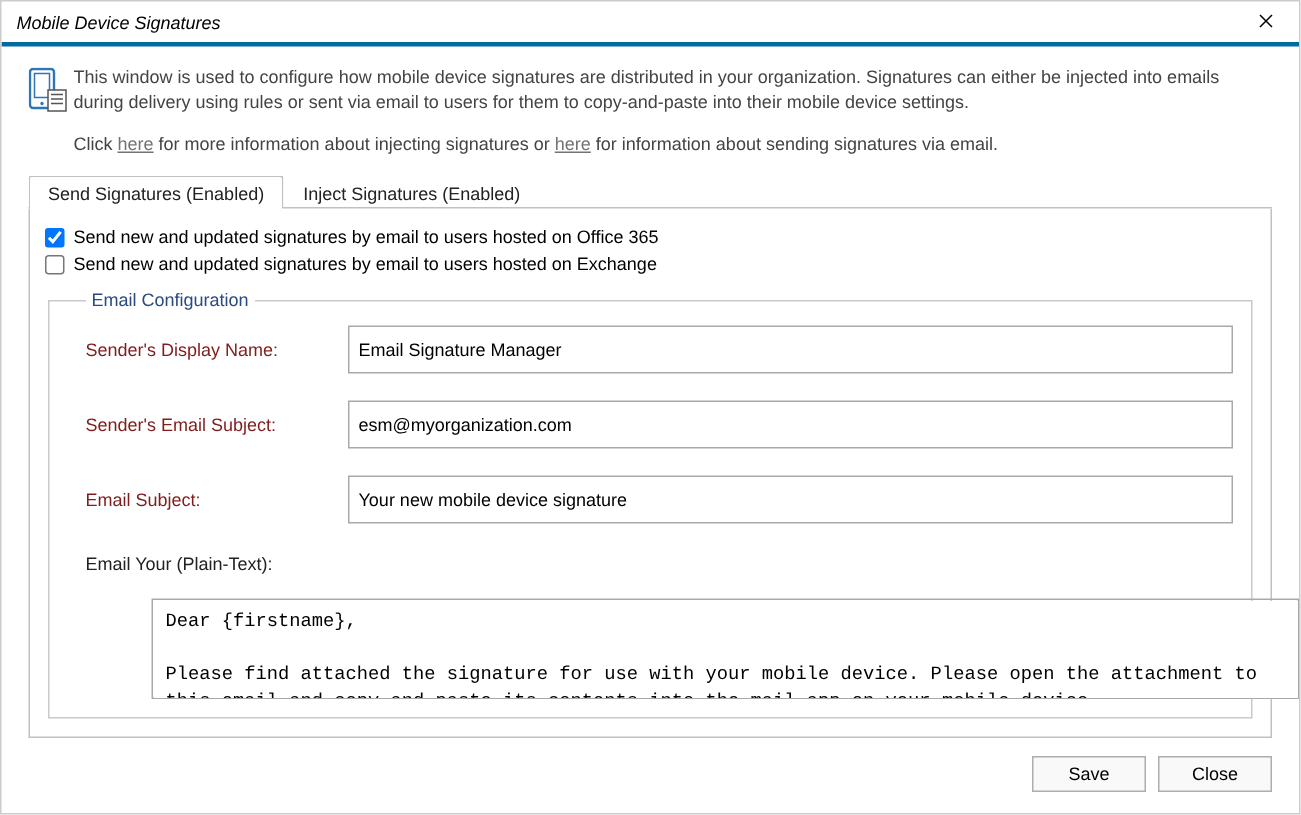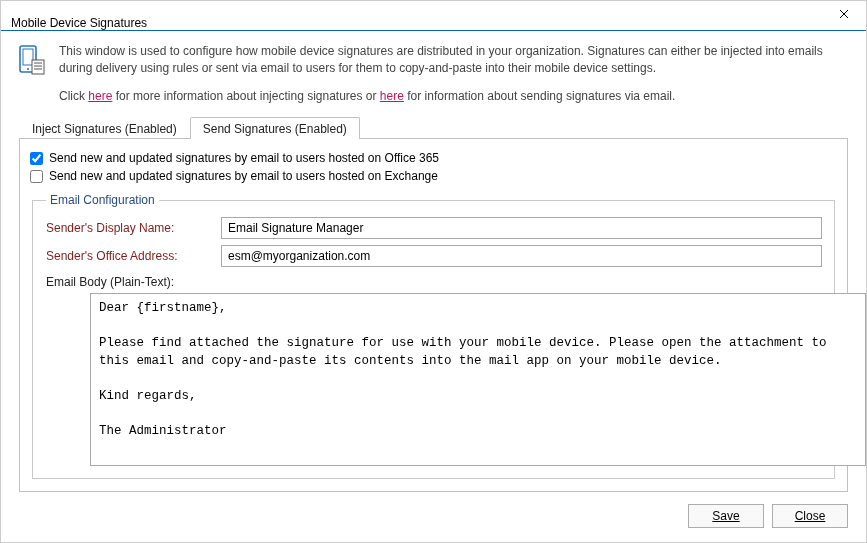--- a/index.html
+++ b/index.html
@@ -12,45 +12,46 @@
     width: 867px;
     height: 543px;
     border: 1px solid #ccc;
     display: flex;
     flex-direction: column;
   }
 
   .titlebar {
     height: 30px;
     display: flex;
-    align-items: flex-end;
+    align-items: center;
     justify-content: space-between;
     padding: 0 0 0 10px;
-    border-bottom: 1px solid #0369a1;
+    border-bottom: 3px solid #0369a1;
+    font-style: italic;
   }
   .titlebar .title { font-size: 12px; }
   .titlebar .close {
     width: 45px;
     height: 30px;
     display: flex;
     align-items: center;
     justify-content: center;
     cursor: pointer;
   }
 
   .intro {
     display: flex;
     padding: 12px 18px 10px 18px;
-    gap: 14px;
+    gap: 4px;
     color: #444;
     line-height: 1.45;
   }
   .intro-icon { flex: 0 0 26px; padding-top: 2px; }
   .intro-icon svg { display: block; }
-  .intro a { color: #be185d; text-decoration: underline; cursor: pointer; }
+  .intro a { color: #737373; text-decoration: underline; cursor: pointer; }
 
   .tabstrip {
     display: flex;
     align-items: flex-end;
     padding: 0 18px;
     height: 24px;
     position: relative;
   }
   .tabstrip::after {
     content: "";
@@ -101,45 +102,46 @@
     padding: 2px 0;
   }
   .checkrow input[type=checkbox] {
     width: 13px; height: 13px;
     margin: 0;
   }
 
   fieldset.group {
     margin-top: 8px;
     border: 1px solid #c9c9c9;
-    padding: 10px 12px 12px 13px;
+    padding: 10px 12px 12px 24px;
     flex: 1 1 auto;
     display: flex;
     flex-direction: column;
     min-height: 0;
+    gap: 12px;
   }
   fieldset.group legend {
     padding: 0 4px;
     color: #2a4a80;
     font-size: 12px;
   }
 
   .formrow {
     display: flex;
     align-items: center;
     margin-bottom: 6px;
     gap: 10px;
   }
   .formrow label {
     flex: 0 0 165px;
     color: #7f1d1d;
   }
   .formrow input[type=text] {
     flex: 1 1 auto;
-    height: 22px;
+    height: 32px;
     padding: 2px 6px;
     border: 1px solid #a9a9a9;
     font-family: inherit;
     font-size: 12px;
   }
   .body-label {
     margin-top: 2px;
     margin-bottom: 4px;
     color: #222;
   }
@@ -164,21 +166,20 @@
     padding: 0 18px 14px 0;
   }
   .footer button {
     width: 76px;
     height: 24px;
     border: 1px solid #adadad;
     background: #f9f9f9;
     font-family: inherit;
     font-size: 12px;
     cursor: pointer;
-    text-decoration: underline;
   }
 </style>
 </head>
 <body>
 
 <div class="titlebar">
   <span class="title">Mobile Device Signatures</span>
   <div class="close">
     <span>
       <svg width="10" height="10" viewBox="0 0 10 10">
@@ -205,22 +206,22 @@
       <span>This window is used to configure how mobile device signatures are distributed in your organization. Signatures can either be injected into emails during delivery</span>
       <span>using rules or sent via email to users for them to copy-and-paste into their mobile device settings.</span>
     </div>
     <div style="margin-top:10px;">
       <span>Click </span><a>here</a><span> for more information about injecting signatures or </span><a>here</a><span> for information about sending signatures via email.</span>
     </div>
   </div>
 </div>
 
 <div class="tabstrip">
+  <div class="tab active">Send Signatures (Enabled)</div>
   <div class="tab">Inject Signatures (Enabled)</div>
-  <div class="tab active">Send Signatures (Enabled)</div>
 </div>
 
 <div class="panel">
 
   <div class="checkrow">
     <input type="checkbox" id="c1" checked="" style="">
     <label for="c1">Send new and updated signatures by email to users hosted on Office 365</label>
   </div>
   <div class="checkrow">
     <input type="checkbox" id="c2" style="">
@@ -228,25 +229,29 @@
   </div>
 
   <fieldset class="group">
     <legend>Email Configuration</legend>
 
     <div class="formrow">
       <label>Sender's Display Name:</label>
       <input type="text" value="Email Signature Manager" style="">
     </div>
     <div class="formrow">
-      <label>Sender's Office Address:</label>
+      <label>Sender's Email Subject:</label>
       <input type="text" value="esm@myorganization.com" style="">
     </div>
-
-    <div class="body-label">Email Body (Plain-Text):</div>
+    <div class="formrow">
+      <label>Email Subject:</label>
+      <input type="text" value="Your new mobile device signature" style="">
+    </div>
+
+    <div class="body-label">Email Your (Plain-Text):</div>
     <textarea class="body-text" style="">Dear {firstname},
 
 Please find attached the signature for use with your mobile device. Please open the attachment to this email and copy-and-paste its contents into the mail app on your mobile device.
 
 Kind regards,
 
 The Administrator</textarea>
   </fieldset>
 
 </div>

